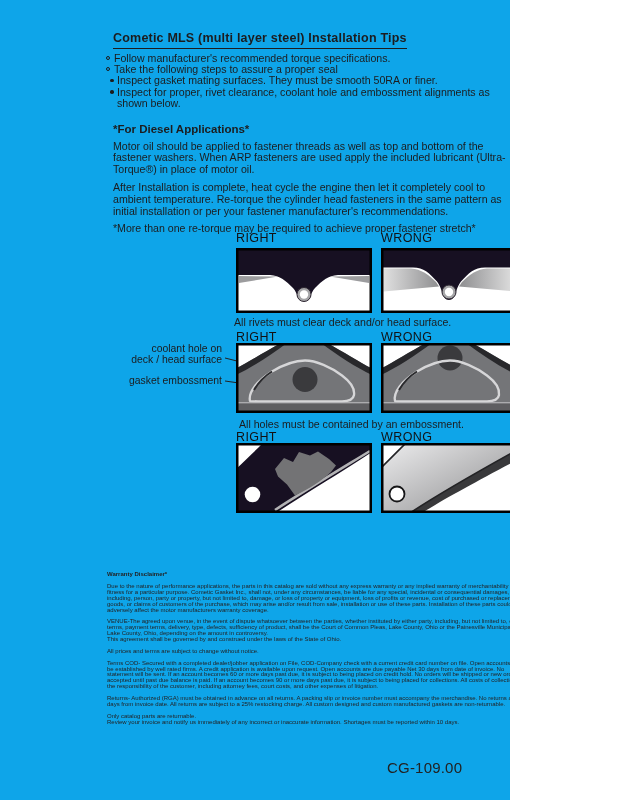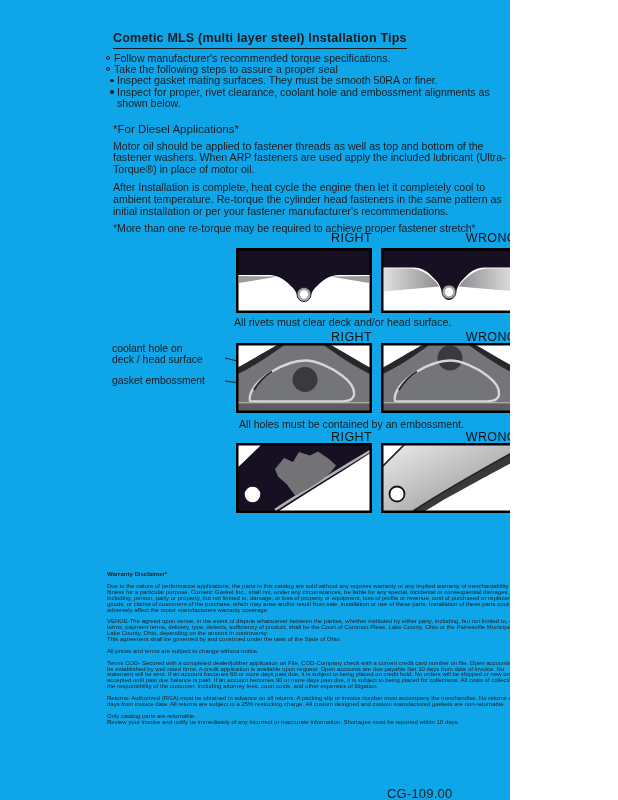--- a/index.html
+++ b/index.html
@@ -9,47 +9,47 @@
   .main{position:absolute;left:106px;top:28px;width:414px}
   .title{display:inline-block;margin-left:7px;font-size:12.5px;font-weight:bold;letter-spacing:.2px;
          border-bottom:1.7px solid var(--ink,#1c1c1e);padding-bottom:2.5px}
   ul{list-style:none}
   .tips{margin-top:4px;font-size:10.6px;line-height:11.4px}
   .tips>li{position:relative;padding-left:8px}
   .bullet-o{position:absolute;left:0;top:3px;width:4px;height:4px;border:1px solid var(--ink,#1c1c1e);border-radius:50%}
   .subtips{margin-left:4px;font-size:10.6px;line-height:11.4px}
   .subtips>li{position:relative;padding-left:7px}
   .bullet-f{position:absolute;left:0;top:3.5px;width:3.6px;height:3.6px;background:var(--ink,#1c1c1e);border-radius:50%}
-  .diesel-heading{margin:13px 0 6px 7px;font-size:11.5px;font-weight:normal}
+  .diesel-heading{margin:13px 0 6px 7px;font-size:11.5px;font-weight:bold}
   p.body{margin:0 0 6px 7px;font-size:10.6px;line-height:11.8px;width:402px}
   .figure{position:absolute;left:0;width:618px}
   #fig1{top:231px;height:99px}
   #fig2{top:330px;height:100px}
   #fig3{top:430px;height:112px}
-  .flabel{position:absolute;top:0;width:136px;text-align:right;font-size:12.5px;letter-spacing:.4px;color:#121214}
+  .flabel{position:absolute;top:0;width:136px;text-align:left;font-size:12.5px;letter-spacing:.4px;color:#121214}
   .flabel.right{left:236px}
   .flabel.wrong{left:381px}
   .panel{position:absolute;width:136px}
   #fig1 .panel{top:17px;height:65px}
   #fig2 .panel,#fig3 .panel{top:13px;height:70px}
   .panel.pl{left:236px}
   .panel.pr{left:381px}
   .panel svg{display:block;width:100%;height:100%}
   .fcaption{position:absolute;left:234px;font-size:10.6px;line-height:11.2px;white-space:pre-line}
   #fig1 .fcaption{top:86px}
   #fig2 .fcaption{top:89px;left:239px}
   #fig3 .fcaption{top:87px}
-  .annot{position:absolute;right:396px;width:110px;font-size:10.4px;line-height:11px;white-space:pre-line}
+  .annot{position:absolute;right:396px;width:110px;text-align:right;font-size:10.4px;line-height:11px;white-space:pre-line}
   #annot-hole{top:13px}
   #annot-emboss{top:45px}
   .leaders{position:absolute;left:0;top:0;width:618px;height:100px;pointer-events:none}
   .disclaimer{position:absolute;left:107px;top:572px;width:424px;font-size:6px;line-height:5.9px;color:#232325}
   .disclaimer .dhead{font-weight:bold;margin-bottom:6px}
   .disclaimer p{margin-bottom:5.9px;white-space:pre-line}
-  .footer{position:absolute;left:387px;top:786px;font-size:13px;letter-spacing:.2px;color:#222}
+  .footer{position:absolute;left:387px;top:759px;font-size:15px;letter-spacing:.2px;color:#222}
 </style>
 </head>
 <body>
 
 <div class="page">
 
   <div class="main">
     <div class="title">Cometic MLS (multi layer steel) Installation Tips</div>
     <ul class="tips">
       <li><span class="bullet-o"></span><span>Follow manufacturer's recommended torque specifications.</span></li>

